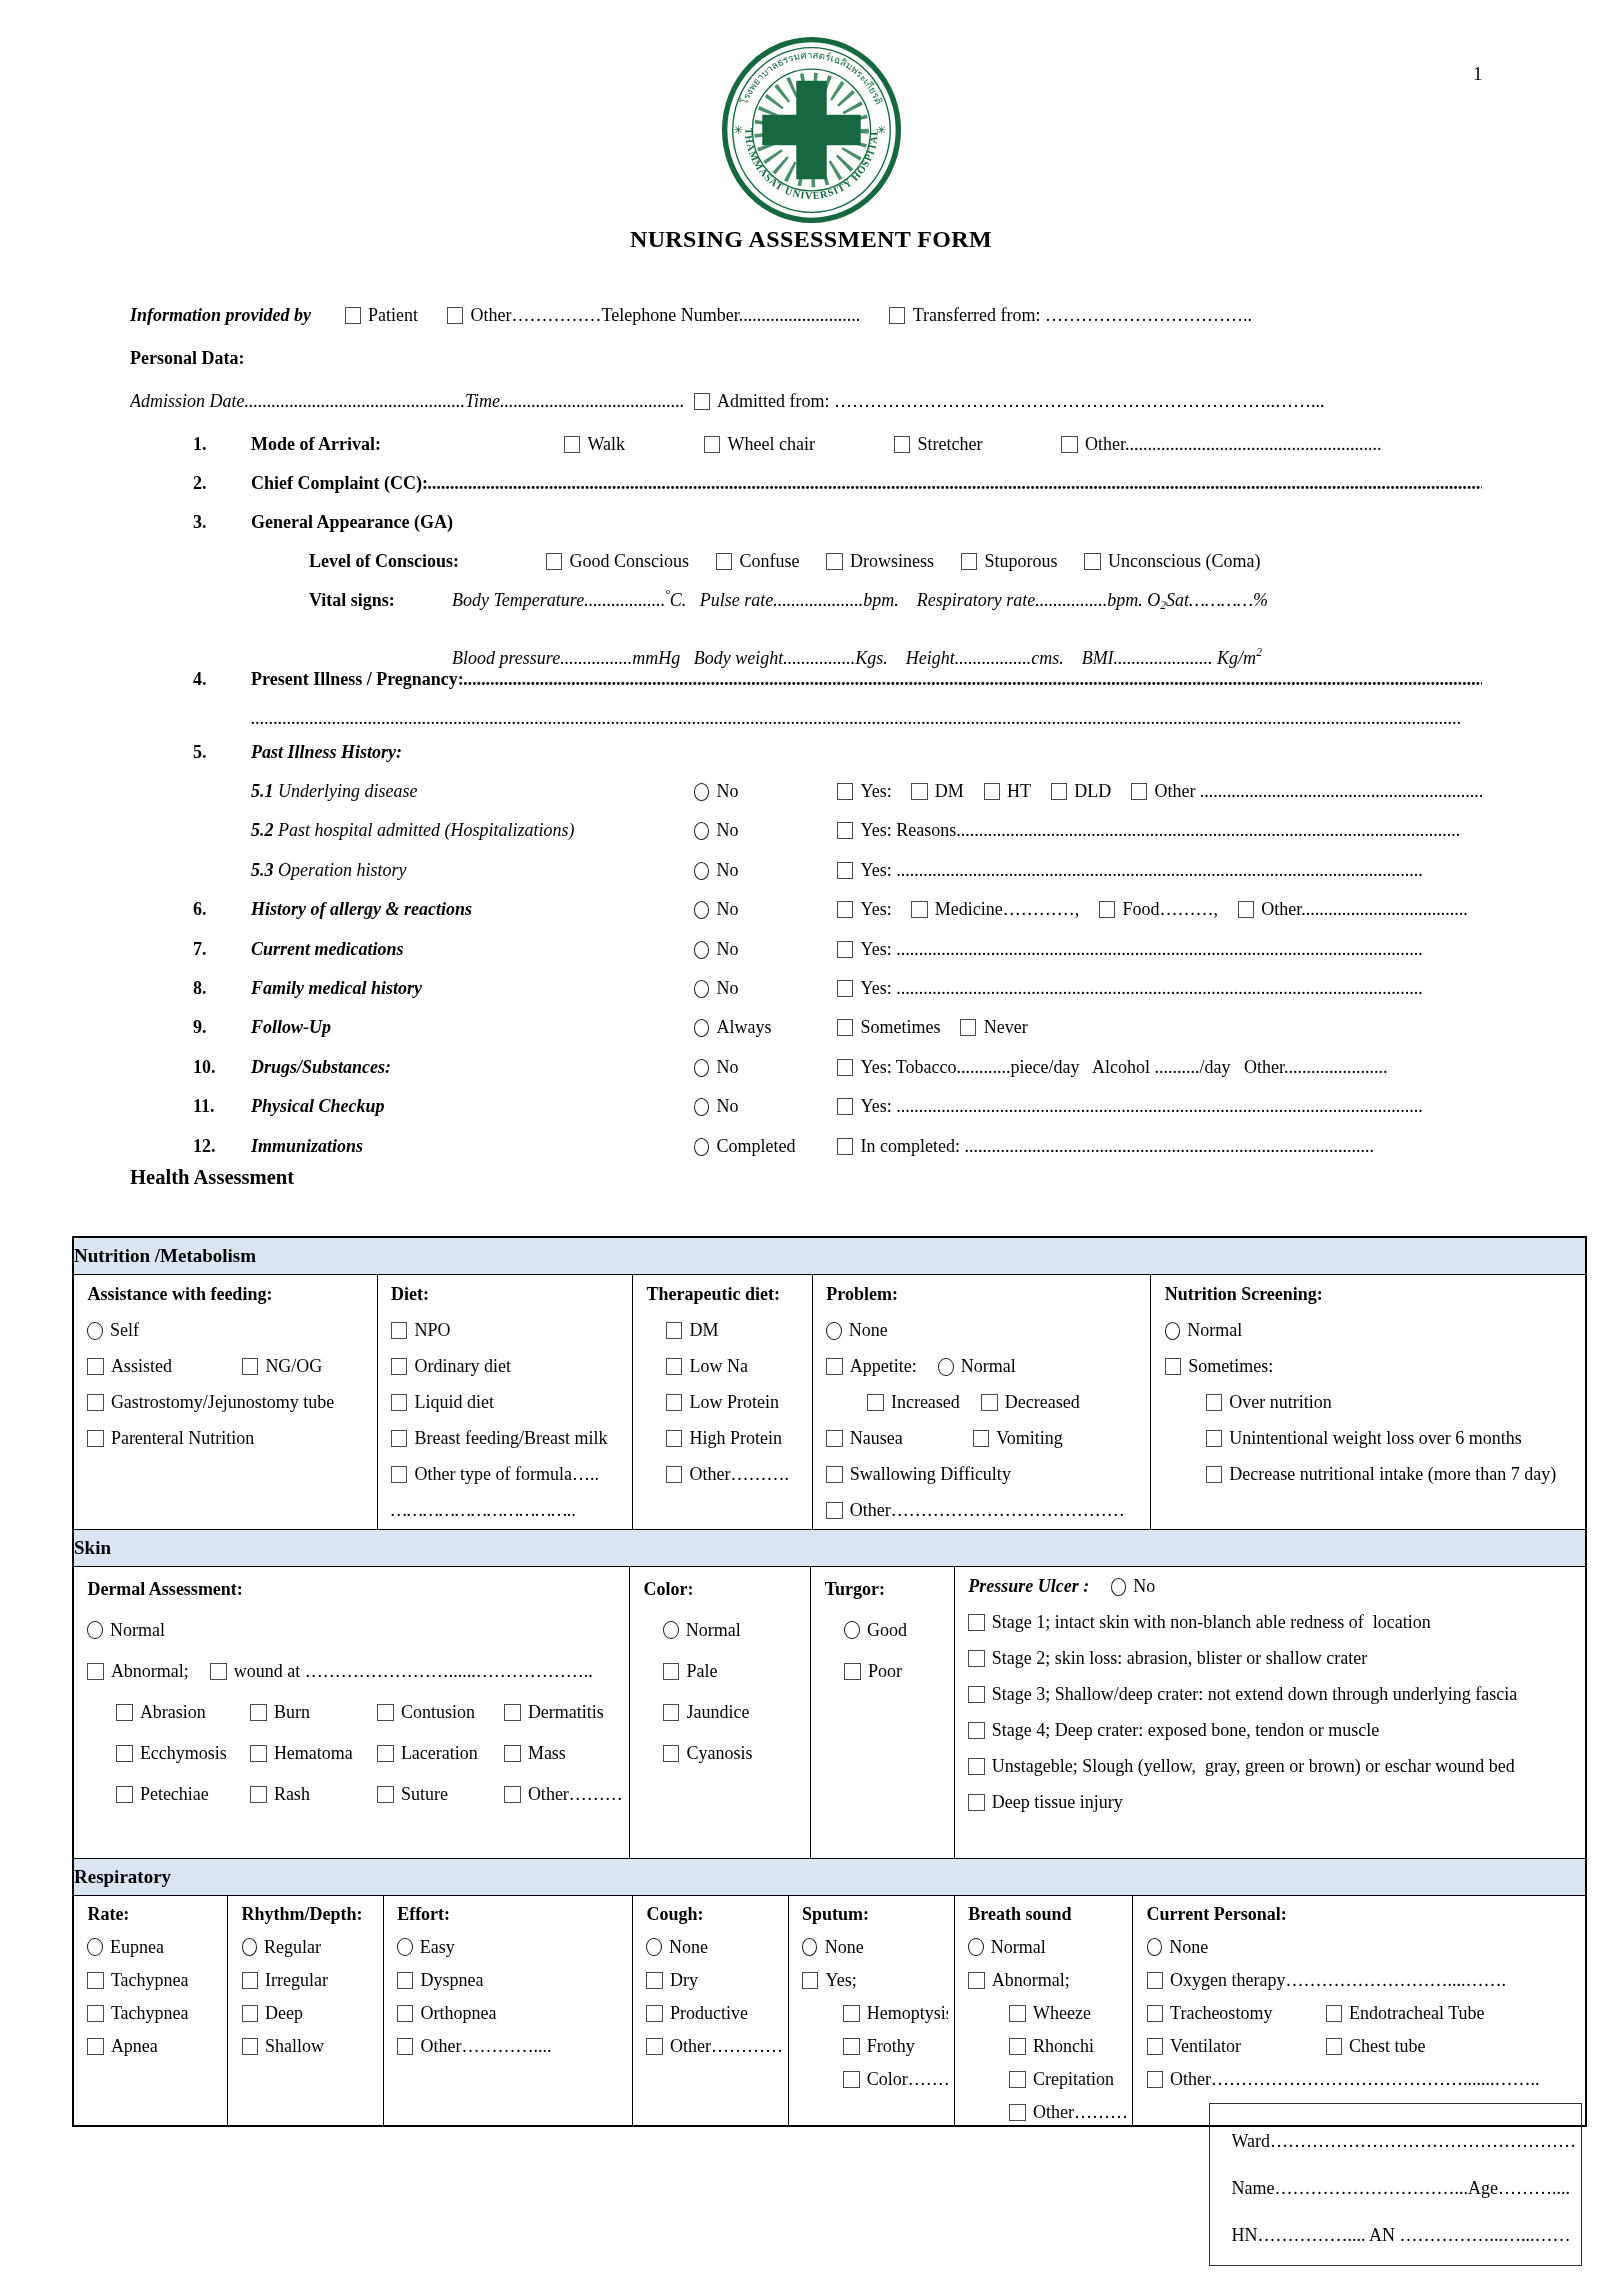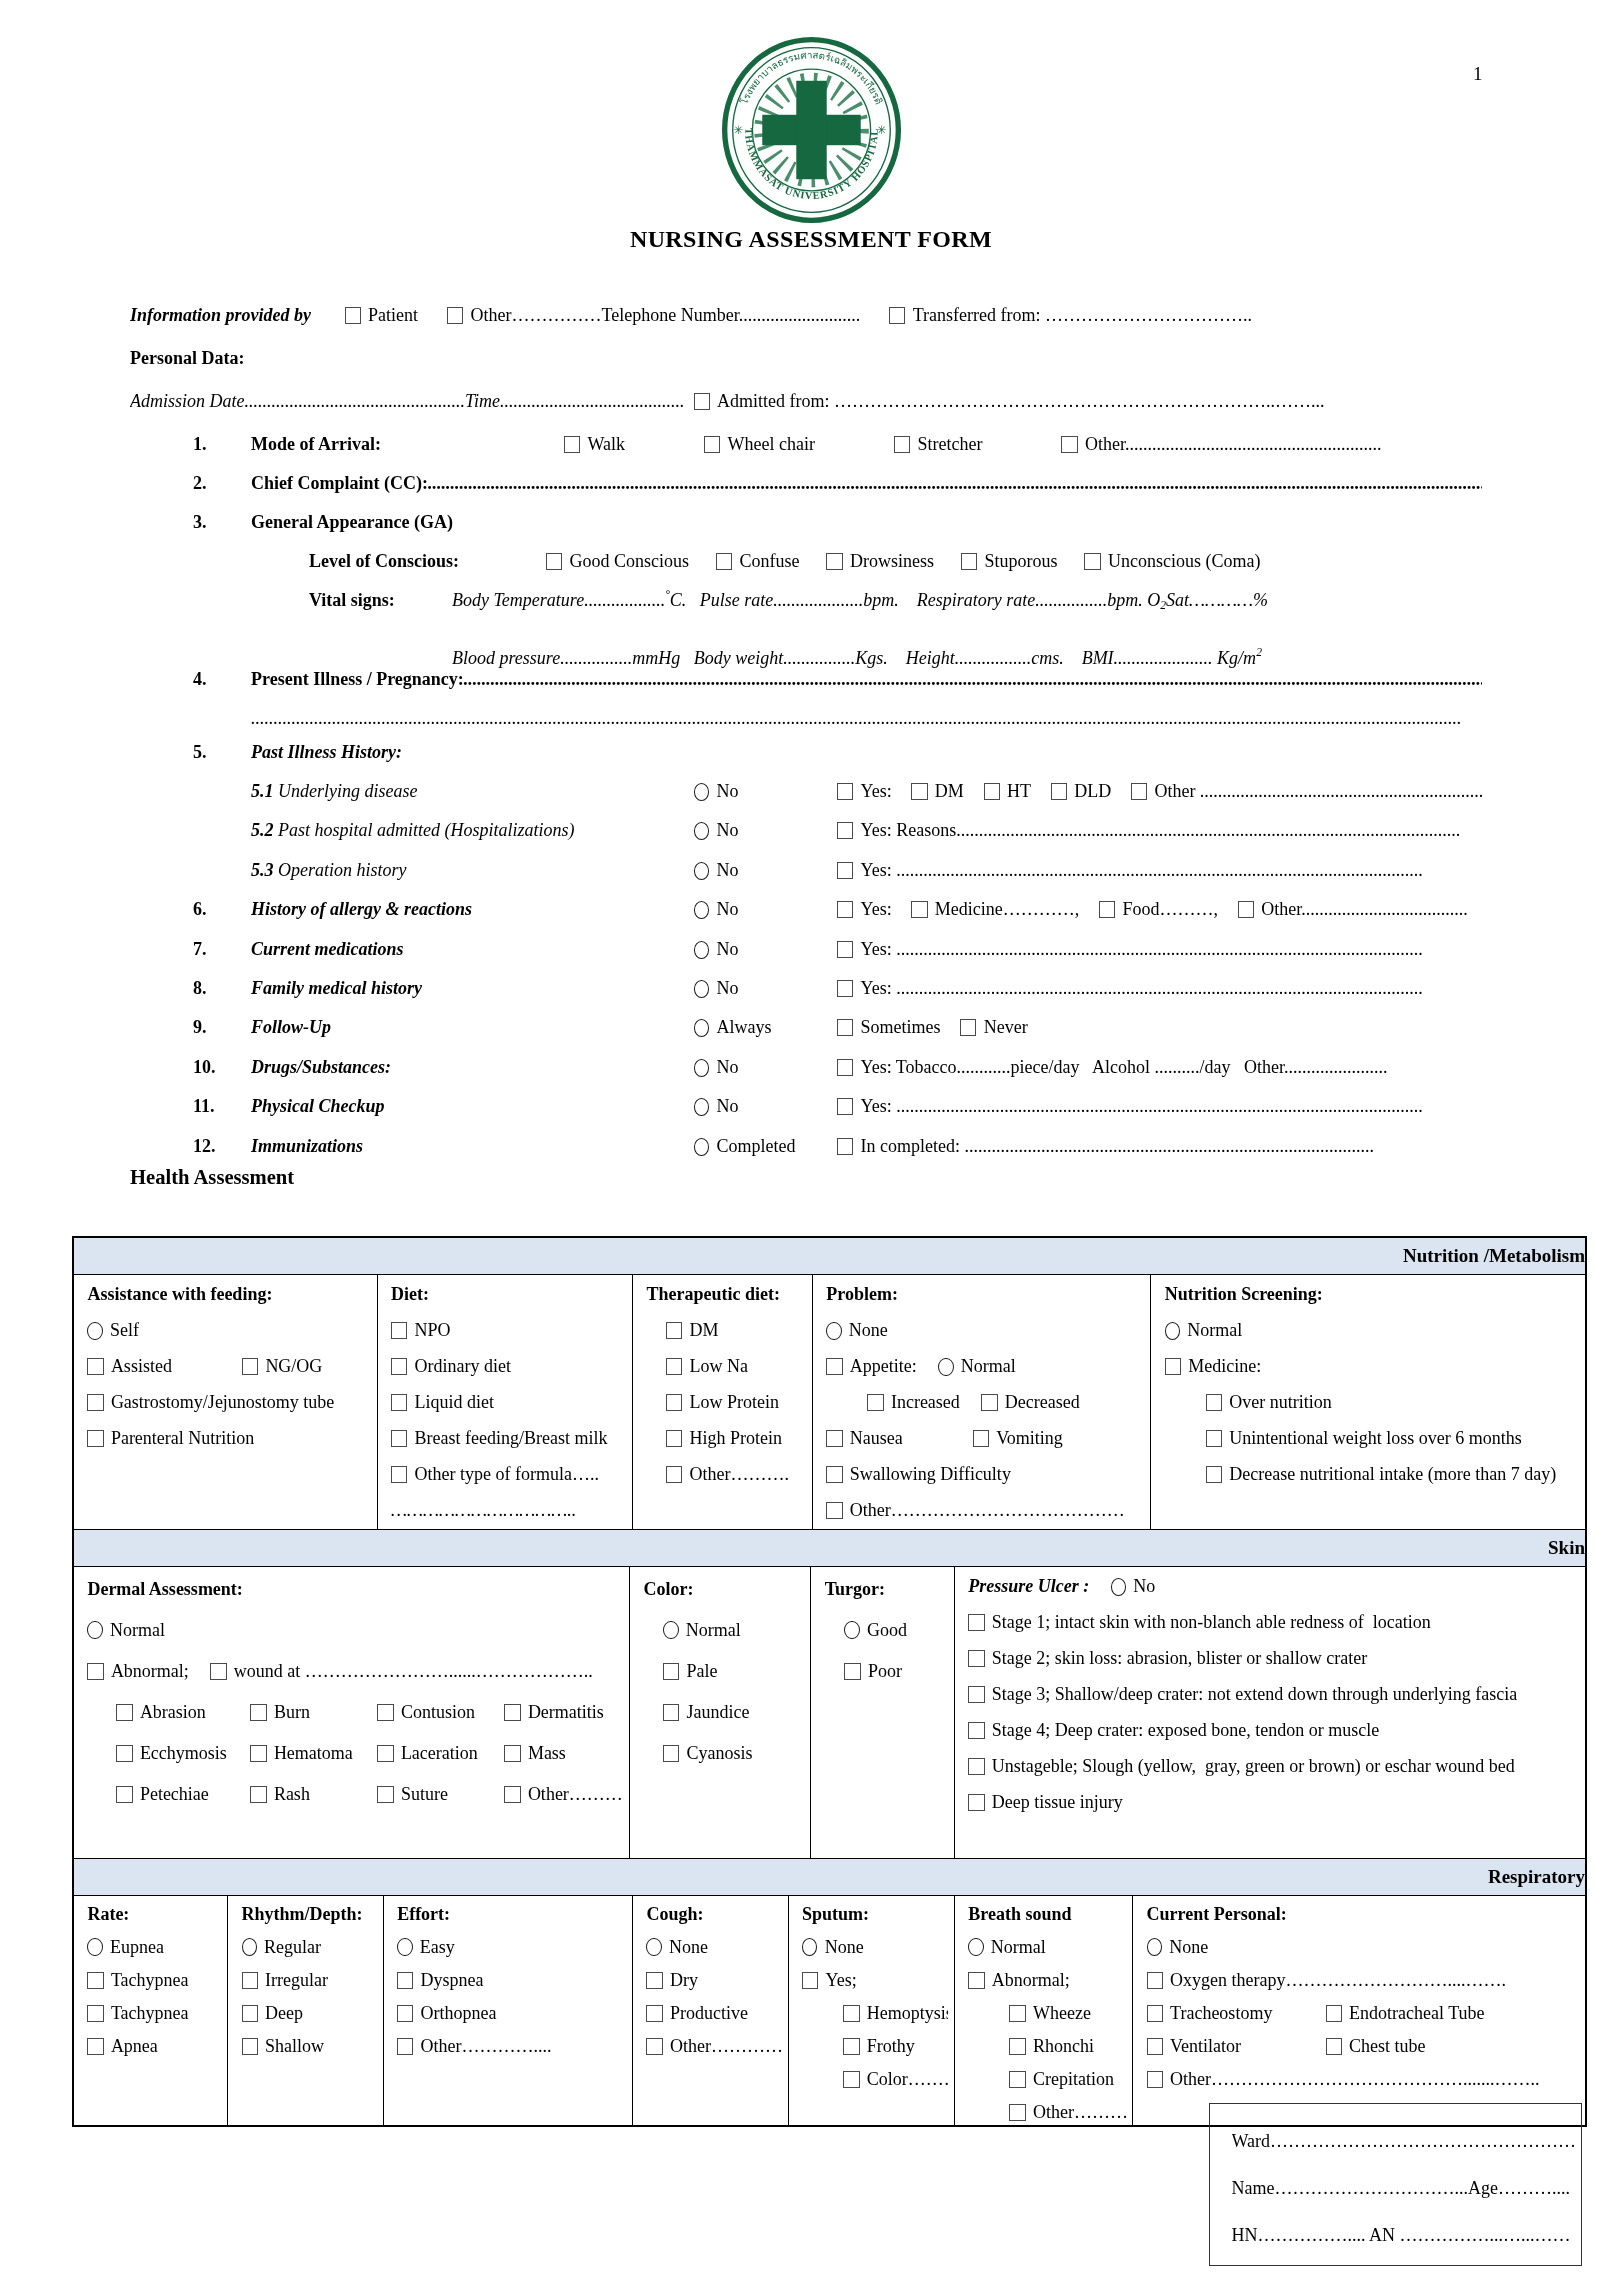--- a/index.html
+++ b/index.html
@@ -35,21 +35,21 @@
   .rr{position:absolute;left:837px;right:140px;top:0;height:39px;display:flex;align-items:center;gap:19.7px;white-space:nowrap;overflow:hidden;}
   .sublab{position:absolute;left:309px;top:0;height:39px;display:flex;align-items:center;font-weight:bold;}
   .subsegs{position:absolute;left:546px;right:140px;top:0;height:39px;display:flex;align-items:center;gap:27px;white-space:nowrap;overflow:hidden;}
   .vitsegs{position:absolute;left:452px;right:107px;top:0;height:39px;display:flex;align-items:center;white-space:nowrap;overflow:hidden;}
   .arr{gap:79px;left:564px;}
   
   .hheading{left:130px;top:1166px;font-size:20.6px;font-weight:bold;}
   
   .bigtable{left:72px;top:1236px;width:1515px;border:2.7px solid #000;box-sizing:border-box;}
   .band{height:36px;background:var(--band,#dbe5f1);border-top:1.8px solid #000;border-bottom:1.8px solid #000;
-        display:flex;align-items:center;justify-content:flex-end;font-weight:bold;font-size:19px;}
+        display:flex;align-items:center;justify-content:flex-start;font-weight:bold;font-size:19px;}
   .band:first-child{border-top:none;}
   .tbody{display:flex;box-sizing:border-box;}
   .cell{box-sizing:border-box;border-right:1.8px solid #000;padding:1.8px 5.4px 0 13.4px;overflow:hidden;}
   .cell:last-child{border-right:none;}
   .chead{font-weight:bold;display:flex;align-items:center;}
   .nt{height:254px;}  .nt .line,.nt .chead{height:36px;}
   .sk{height:291px;}  .sk .line,.sk .chead{height:41px;}
   .rs{height:229px;}  .rs .line,.rs .chead{height:33px;}
   .nt .c1{width:20.1%;} .nt .c2{width:16.9%;} .nt .c3{width:11.9%;} .nt .c4{width:22.4%;} .nt .c5{width:28.7%;}
   .sk .c1{width:36.8%;} .sk .c2{width:12%;}  .sk .c3{width:9.5%;}  .sk .c4{width:41.7%;}
@@ -398,21 +398,21 @@
             </div>
           </div>
       </div>
       <div class="cell c5">
         <div class="chead">Nutrition Screening:</div>
         <div>
             <div class="line">
               <span class="opt"><span class="rb"></span><span class="olbl">Normal</span></span>
             </div>
             <div class="line">
-              <span class="opt"><span class="cb"></span><span class="olbl">Medicine:</span></span>
+              <span class="opt"><span class="cb"></span><span class="olbl">Sometimes:</span></span>
             </div>
             <div class="line">
               <span class="ind"></span>
               <span class="opt"><span class="cb"></span><span class="olbl">Over nutrition</span></span>
             </div>
             <div class="line">
               <span class="ind"></span>
               <span class="opt"><span class="cb"></span><span class="olbl">Unintentional weight loss over 6 months</span></span>
             </div>
             <div class="line">

